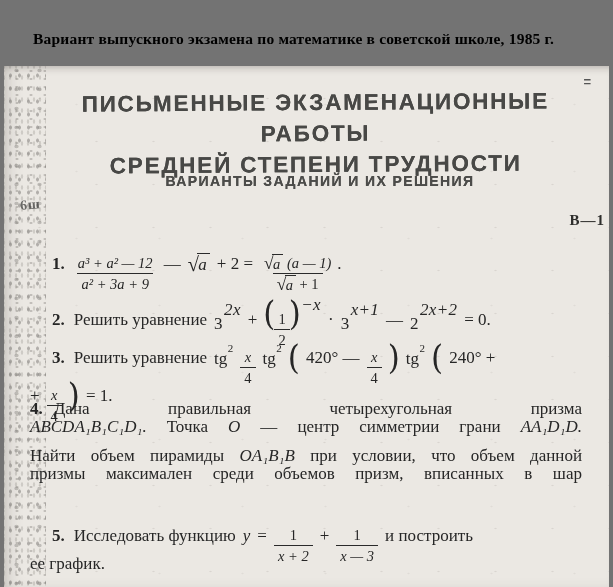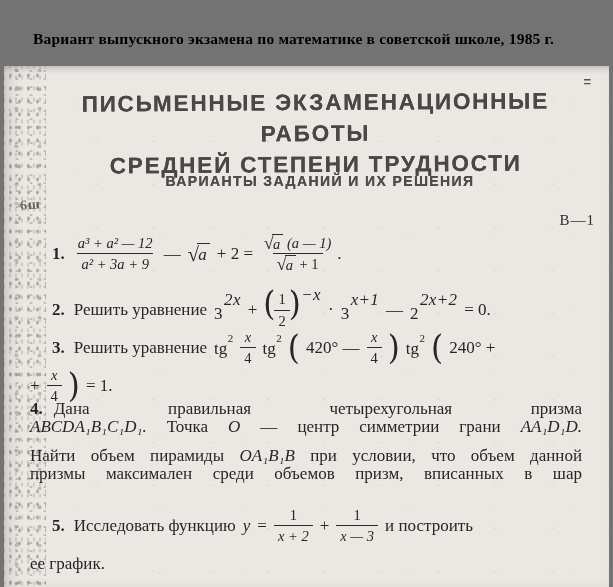--- a/index.html
+++ b/index.html
@@ -27,30 +27,30 @@
         font-family:"Liberation Sans",sans-serif;}
   .title{position:absolute;left:36px;right:18px;top:21px;text-align:center;
         font-family:"Liberation Sans","DejaVu Sans",sans-serif;font-weight:bold;
         font-size:22.5px;line-height:31px;letter-spacing:1.8px;color:#484846;
         transform:rotate(-.4deg);text-shadow:0 0 .5px #484846;}
   .subtitle{position:absolute;left:1px;right:14px;top:107px;text-align:center;
         font-family:"Liberation Sans","DejaVu Sans",sans-serif;font-weight:bold;
         font-size:14px;letter-spacing:1.4px;color:#4c4c4a;text-shadow:0 0 .4px #4c4c4a;padding-left:40px;}
   .stamp{position:absolute;left:16px;top:131px;font-weight:bold;font-size:14px;color:#4a4a48;
         opacity:.8;transform:rotate(-5deg);letter-spacing:1px;}
-  .variant{position:absolute;right:14px;top:146px;font-weight:normal;font-size:15px;
+  .variant{position:absolute;right:4px;top:146px;font-weight:bold;font-size:15px;
         color:#2e2e2c;letter-spacing:1px;}
   
   .row{position:absolute;display:flex;align-items:center;gap:7px;white-space:nowrap;
        font-size:17px;line-height:1.15;}
   .pnum{font-weight:bold;margin-right:2px;}
   .mi{font-style:italic;}
   .frac{display:inline-flex;flex-direction:column;align-items:center;vertical-align:middle;
         font-size:14.5px;line-height:1.25;}
-  .fnum{padding:0 4px 1px;}
+  .fnum{padding:0 4px 1px;margin-top:20px;}
   .fden{border-top:1.4px solid #2a2a2a;padding:1px 4px 0;}
   .sq{display:inline-flex;align-items:flex-start;}
   .rs{display:inline-block;font-size:1.2em;line-height:1;transform:translateY(.5px);}
   .bar{display:inline-block;border-top:1.4px solid #2a2a2a;padding:1.5px 3px 0 1px;
        margin-left:-1.5px;line-height:1;}
   .sup{position:relative;top:-7px;font-size:17px;margin-left:1.5px;letter-spacing:.3px;}
   .tgsup{position:relative;top:-5px;font-size:11px;margin-left:.5px;}
   .bp{font-family:"DejaVu Serif",serif;font-size:31px;font-weight:400;line-height:.9;
       display:inline-block;transform:scaleY(1.08);margin:0 -1px;}
   .p4line{position:absolute;left:26px;width:552px;font-size:17px;line-height:18px;white-space:nowrap;}

